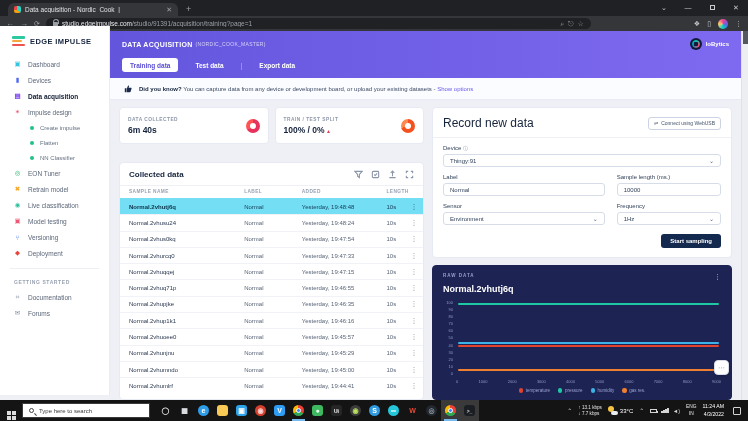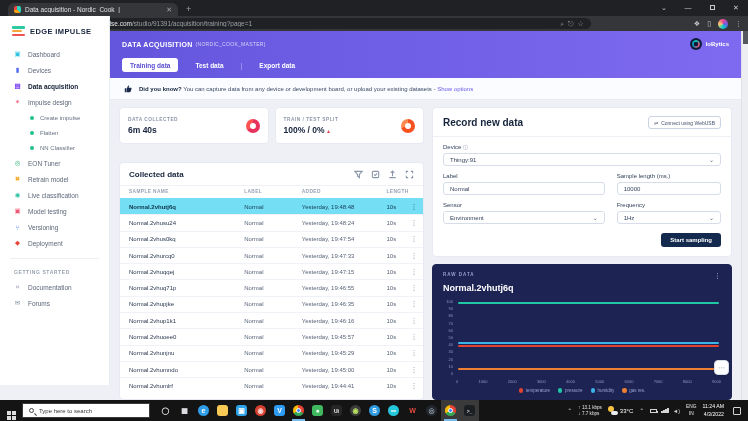--- a/index.html
+++ b/index.html
@@ -30,21 +30,21 @@
   .pill-ic2 { color:#9aa0a6; font-size:7px; }
   .bar-right { display:flex; align-items:center; gap:7px; margin-left:auto; }
   .ext-ic { color:#c7cacd; font-size:7px; }
   .avatar-browser { width:10px; height:10px; border-radius:50%; background:conic-gradient(#e84393,#6c5ce7,#00cec9,#fdcb6e,#e84393); }
 
   
   #scrollbar { position:absolute; top:31px; right:0; width:7px; height:369px; background:#eceef2; border-left:1px solid #dfe2e8; }
   #scroll-thumb { position:absolute; top:0; left:1px; width:5px; height:13px; background:#55585e; }
 
   
-  #sidebar { position:absolute; top:16px; left:0; width:110px; height:369px; background:#fff; border-right:1px solid #e9ecf2; padding:8px 0 0 0; }
+  #sidebar { position:absolute; top:26px; left:0; width:110px; height:369px; background:#fff; border-right:1px solid #e9ecf2; padding:8px 0 0 0; }
   #logo { display:flex; align-items:center; gap:5px; padding:2px 10px 10px 12px; }
   .logo-mark { width:13px; height:10px; display:flex; flex-direction:column; justify-content:space-between; }
   .logo-mark i { height:2.5px; border-radius:1px; display:block; }
   .logo-mark i:nth-child(1){ background:#2dc9a0; width:13px; }
   .logo-mark i:nth-child(2){ background:#f5a63c; width:10px; }
   .logo-mark i:nth-child(3){ background:#ef5350; width:13px; }
   .logo-text { font-size:7.5px; font-weight:bold; color:#18253f; letter-spacing:0.4px; white-space:nowrap; }
   .menu-item { display:flex; align-items:center; gap:7px; height:16px; padding-left:14px; font-size:6.5px; color:#5c6779; cursor:pointer; }
   .menu-item.active { color:#111d33; font-weight:bold; }
   .menu-item .mi { width:7px; text-align:center; font-size:6.5px; flex:0 0 auto; }
@@ -102,21 +102,21 @@
   td.c-kebab { color:#6b7689; text-align:center; padding:0; font-size:7px; }
   tr.selected td { background:#74dff4; border-top-color:#74dff4; color:#17405c; }
   tr.selected td.c-name { color:#0e3249; font-weight:bold; }
   #pagination { display:flex; gap:4px; justify-content:flex-end; padding:5px 22px 0 0; }
   .page-dot { width:11px; height:11px; border-radius:50%; border:1px solid #dde2ee; background:#fff; color:#55617a; font-size:5px; display:flex; align-items:center; justify-content:center; }
   .page-dot.current { background:#3e66fb; border-color:#3e66fb; color:#fff; }
 
   
   #record-card { padding:8px 10px 9px 10px; }
   #record-head { display:flex; align-items:center; }
-  #record-title { font-size:10px; font-weight:bold; color:#15233c; flex:1; }
+  #record-title { font-size:12px; font-weight:normal; color:#15233c; flex:1; }
   #webusb-btn { border:1px solid #ccd4e3; border-radius:3px; background:#fff; font-size:5px; color:#42526b; padding:2.5px 5px; display:flex; align-items:center; gap:3px; font-family:inherit; }
   .rec-divider { height:1px; background:#eef0f6; margin:7px -10px 7px -10px; }
   .field-label { font-size:6px; color:#2f3f58; margin-bottom:3px; }
   .info-ic { color:#8b95a8; font-size:5px; }
   .select, .input { height:13px; border:1px solid #d6dde9; border-radius:3px; background:#fff; display:flex; align-items:center; padding:0 6px; font-size:6px; color:#2f3f58; }
   .select .chev { margin-left:auto; color:#55617a; font-size:6px; }
   .rec-grid { display:grid; grid-template-columns:1.55fr 1fr; gap:7px 12px; margin-top:7px; }
   #start-row { display:flex; justify-content:flex-end; margin-top:9px; }
   #start-btn { background:#13294d; color:#fff; font-size:6px; font-weight:bold; border:none; border-radius:3px; padding:4px 9px; font-family:inherit; }
 

